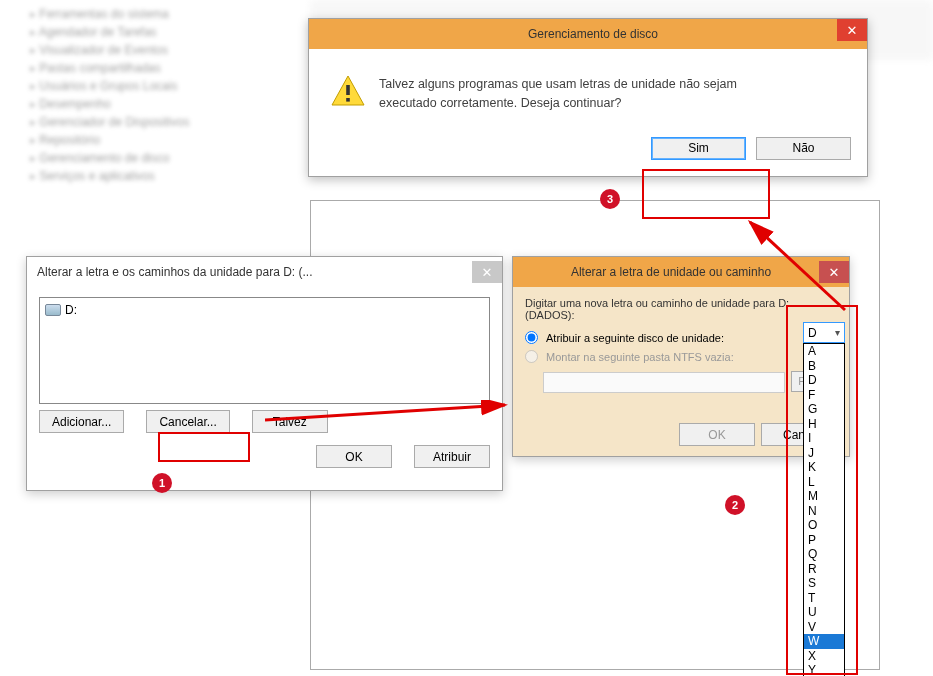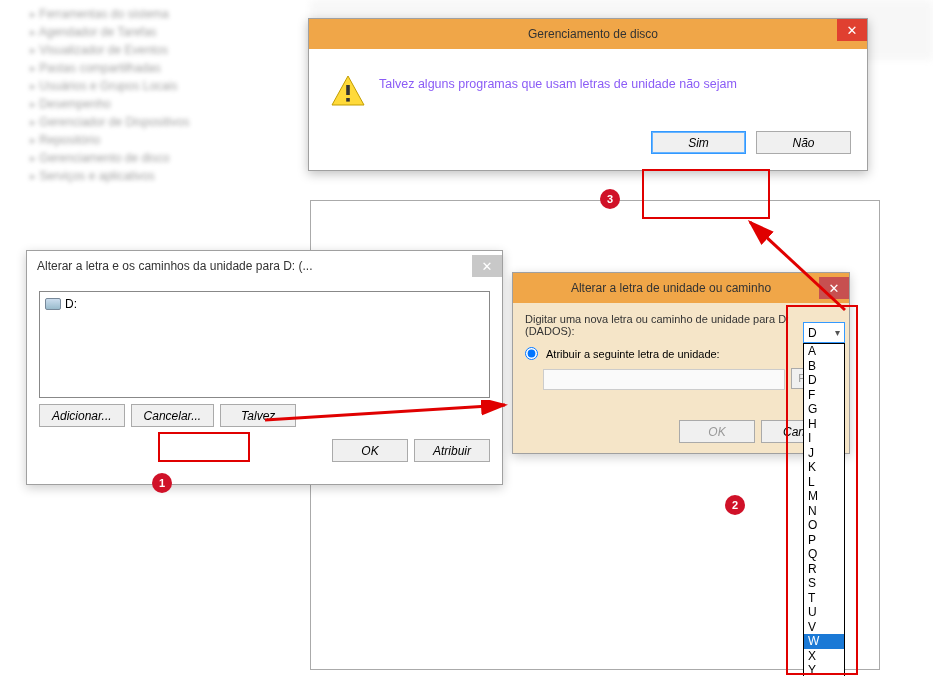--- a/index.html
+++ b/index.html
@@ -52,21 +52,21 @@
       left: 310px;
       width: 570px;
       height: 470px;
       border: 1px solid #aaa;
       background: #fff;
     }
 
     
     .dialog1 {
       position: absolute;
-      top: 250px;
+      top: 256px;
       left: 26px;
       width: 477px;
       background: #fff;
       border: 1px solid #a0a0a0;
       box-shadow: 0 3px 10px rgba(0,0,0,0.2);
     }
     
     .dlg-titlebar {
       display: flex;
       align-items: center;
@@ -130,45 +130,44 @@
     .disk-icon {
       width: 16px;
       height: 12px;
       background: linear-gradient(#cde, #9bc);
       border: 1px solid #789;
       border-radius: 2px;
       display: inline-block;
     }
     .dlg-button-row {
       display: flex;
-      gap: 6px;
+      gap: 22px;
       margin-bottom: 12px;
     }
     .dlg-button-row.right {
       justify-content: flex-end;
     }
     .win-button {
       min-width: 76px;
       height: 23px;
       padding: 0 12px;
       font-size: 12px;
       background: #f0f0f0;
       border: 1px solid #aaa;
       cursor: pointer;
-      font-style: italic;
     }
     .win-button.default {
       border: 1px solid #3399ff;
       box-shadow: inset 0 0 0 1px #66b3ff;
     }
     
     
     .dialog2 {
       position: absolute;
-      top: 272px;
+      top: 256px;
       left: 512px;
       width: 338px;
       background: #737373;
       border: 1px solid #a0a0a0;
       box-shadow: 0 3px 10px rgba(0,0,0,0.2);
     }
     .dlg2-label {
       font-size: 11px;
       color: #333;
       margin-bottom: 10px;
@@ -266,21 +265,21 @@
     }
     .warn-icon {
       width: 34px;
       height: 32px;
       position: relative;
       flex-shrink: 0;
     }
     .warn-icon svg { width: 100%; height: 100%; }
     .dlg3-msg {
       font-size: 12.5px;
-      color: #8b5cf6;
+      color: #404040;
       line-height: 1.5;
     }
     .dlg3-footer {
       display: flex;
       justify-content: flex-end;
       align-items: center;
       gap: 10px;
       padding: 10px 16px 16px 16px;
       background: #fff;
     }
@@ -357,21 +356,25 @@
 
 <div class="dialog2">
   <div class="dlg-titlebar orange">
     <span style="flex:1; text-align:center;">Alterar a letra de unidade ou caminho</span>
     <div class="dlg-close red">✕</div>
   </div>
   <div class="dlg-body orange-bg">
     <div class="dlg2-label">Digitar uma nova letra ou caminho de unidade para D: (DADOS):</div>
     <div class="radio-row">
       <input type="radio" checked="" style="">
-      <span>Atribuir a seguinte letra de unidade:</span>
+      <span>Atribuir a seguinte disco de unidade:</span>
+    </div>
+    <div class="radio-row disabled">
+      <input type="radio" disabled="" style="">
+      <span>Montar na seguinte pasta NTFS vazia:</span>
     </div>
     <div style="display:flex; align-items:center;">
       <input class="text-input" type="text" disabled="" style="">
       <button class="browse-btn" disabled="">Proc...</button>
     </div>
     <div class="dlg2-footer">
       <button class="win-button" disabled="" style="color:#999">OK</button>
       <button class="win-button">Can...</button>
     </div>
   </div>
@@ -415,20 +418,21 @@
   <div class="dlg3-body">
     <div class="warn-icon">
       <svg viewBox="0 0 34 32">
         <polygon points="17,1 33,30 1,30" fill="#ffda3a" stroke="#c29d00" stroke-width="1"></polygon>
         <rect x="15.2" y="10" width="3.6" height="10" fill="#333"></rect>
         <rect x="15.2" y="23" width="3.6" height="3.6" fill="#333"></rect>
       </svg>
     </div>
     <div class="dlg3-msg">
       <div>Talvez alguns programas que usam letras de unidade não sejam</div>
+      <div>executado corretamente. Deseja continuar?</div>
     </div>
   </div>
   <div class="dlg3-footer">
     <button class="win-button default" style="min-width:95px">Sim</button>
     <button class="win-button" style="min-width:95px">Não</button>
   </div>
 </div>
 
 <div class="red-mark" style="top:432px; left:158px; width:92px; height:30px;"></div>
 <div class="red-circle" style="top:473px; left:152px;">1</div>

